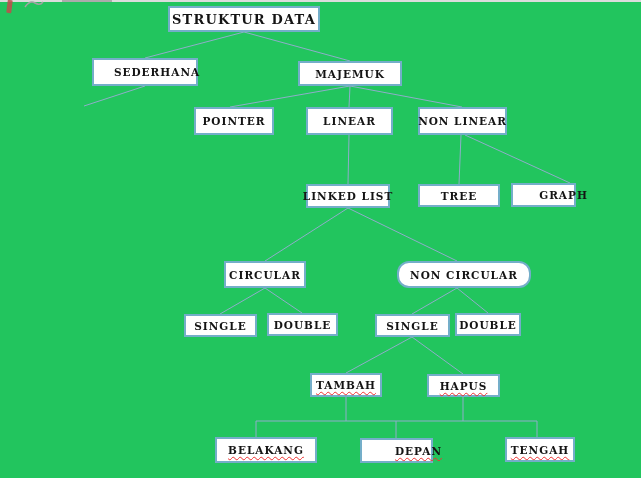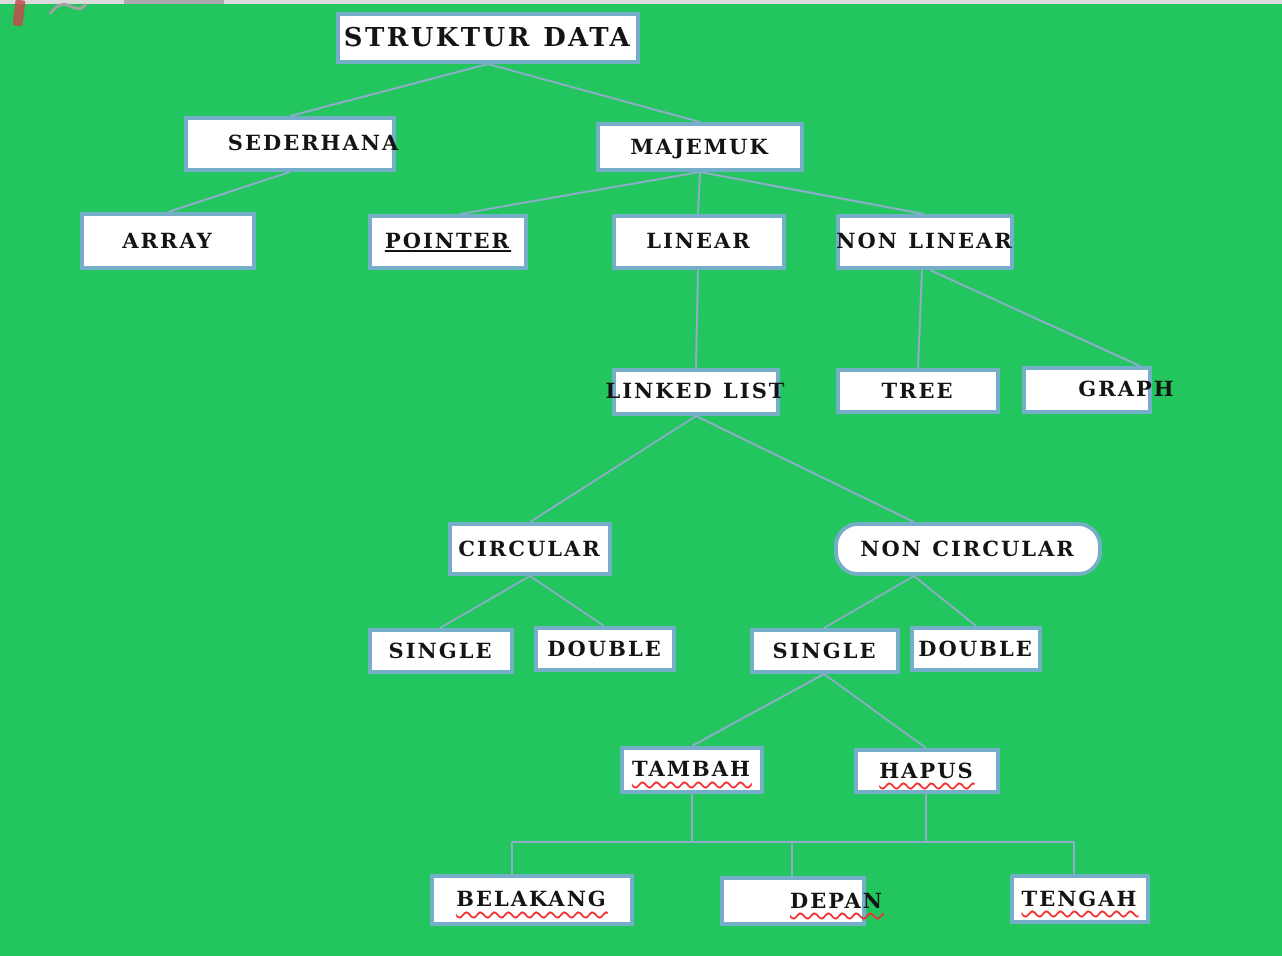--- a/index.html
+++ b/index.html
@@ -102,25 +102,22 @@
   </div>
 
   <div class="node" style="left:92px;top:58px;width:106px;height:28px;padding-left:24px;">
     <span>SEDERHANA</span>
   </div>
 
   <div class="node" style="left:298px;top:61px;width:104px;height:25px;">
     <span>MAJEMUK</span>
   </div>
 
-  <div class="node" style="left:40px;top:106px;width:88px;height:29px;">
-    <span>ARRAY</span>
-  </div>
 
-  <div class="node" style="left:184px;top:107px;width:80px;height:28px;text-decoration:underline;">
+  <div class="node" style="left:194px;top:107px;width:80px;height:28px;">
     <span>POINTER</span>
   </div>
 
   <div class="node" style="left:418px;top:107px;width:89px;height:28px;">
     <span>NON LINEAR</span>
   </div>
 
   <div class="node" style="left:306px;top:107px;width:87px;height:28px;">
     <span>LINEAR</span>
   </div>
@@ -134,21 +131,21 @@
   </div>
 
   <div class="node" style="left:511px;top:183px;width:65px;height:24px;padding-left:40px;">
     <span>GRAPH</span>
   </div>
 
   <div class="node" style="left:224px;top:261px;width:82px;height:27px;">
     <span>CIRCULAR</span>
   </div>
 
-  <div class="node" style="left:417px;top:261px;width:134px;height:27px;border-radius:12px;">
+  <div class="node" style="left:397px;top:261px;width:134px;height:27px;border-radius:12px;">
     <span>NON CIRCULAR</span>
   </div>
 
   <div class="node" style="left:184px;top:314px;width:73px;height:23px;">
     <span>SINGLE</span>
   </div>
 
   <div class="node" style="left:267px;top:313px;width:71px;height:23px;">
     <span>DOUBLE</span>
   </div>

